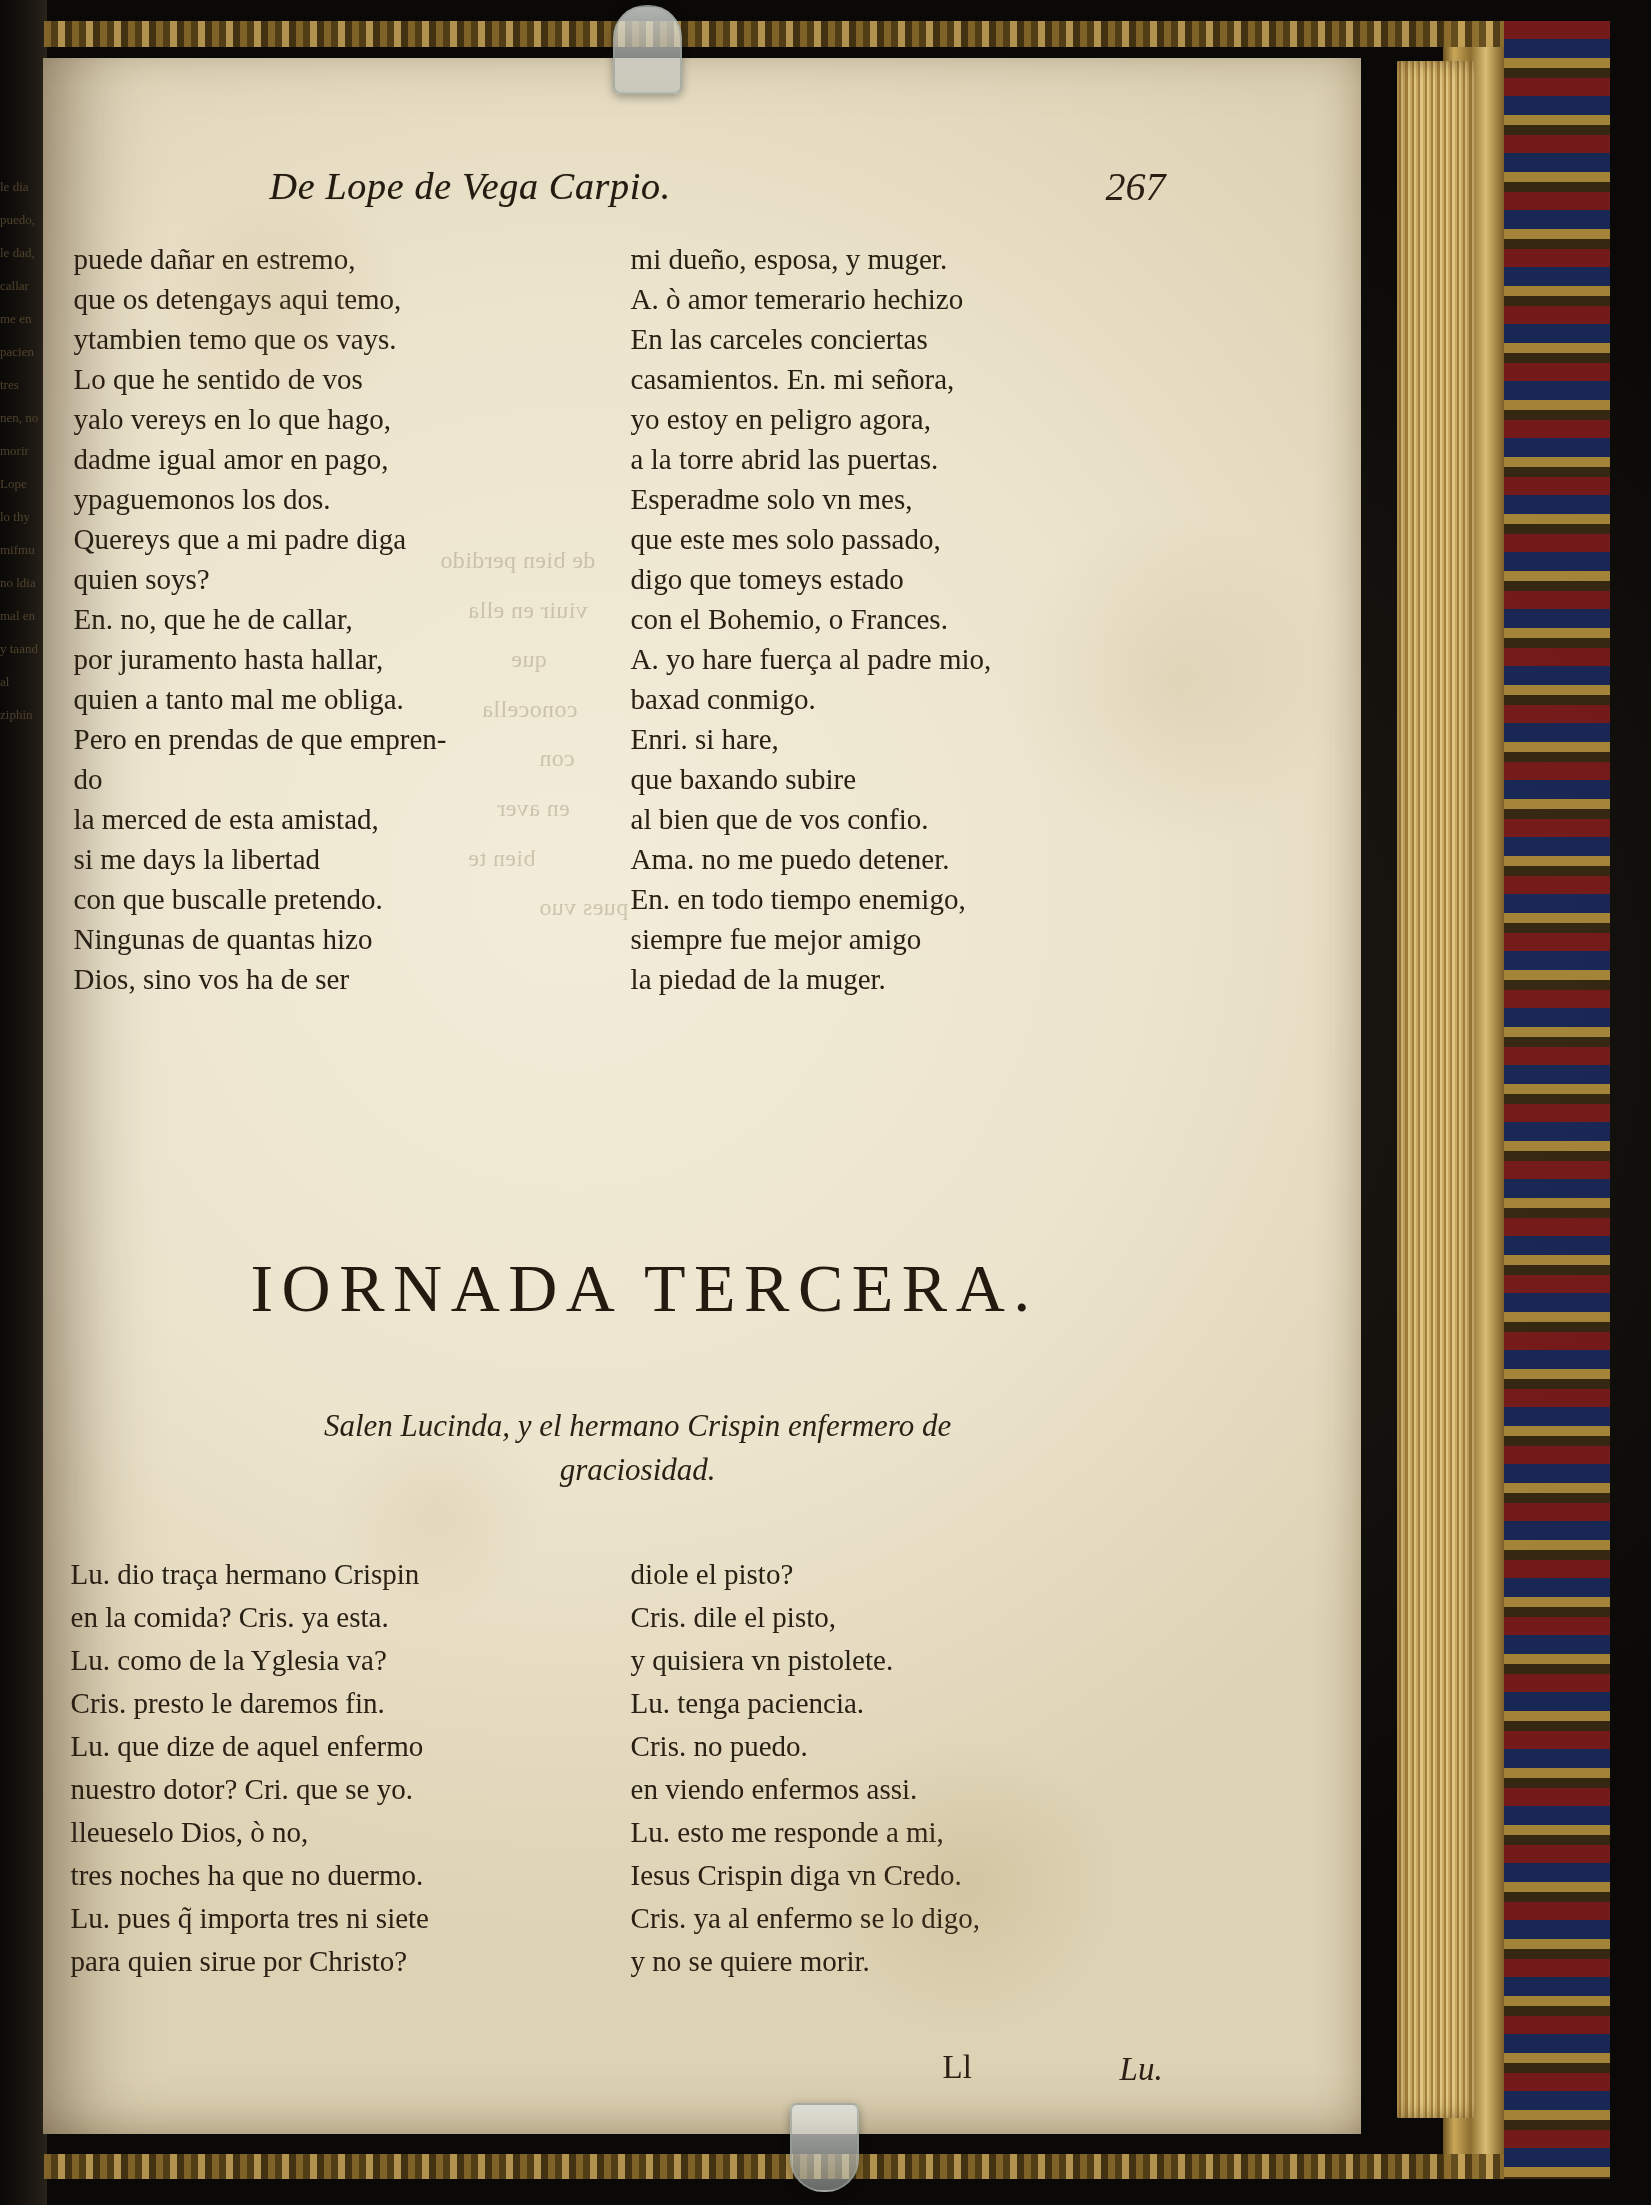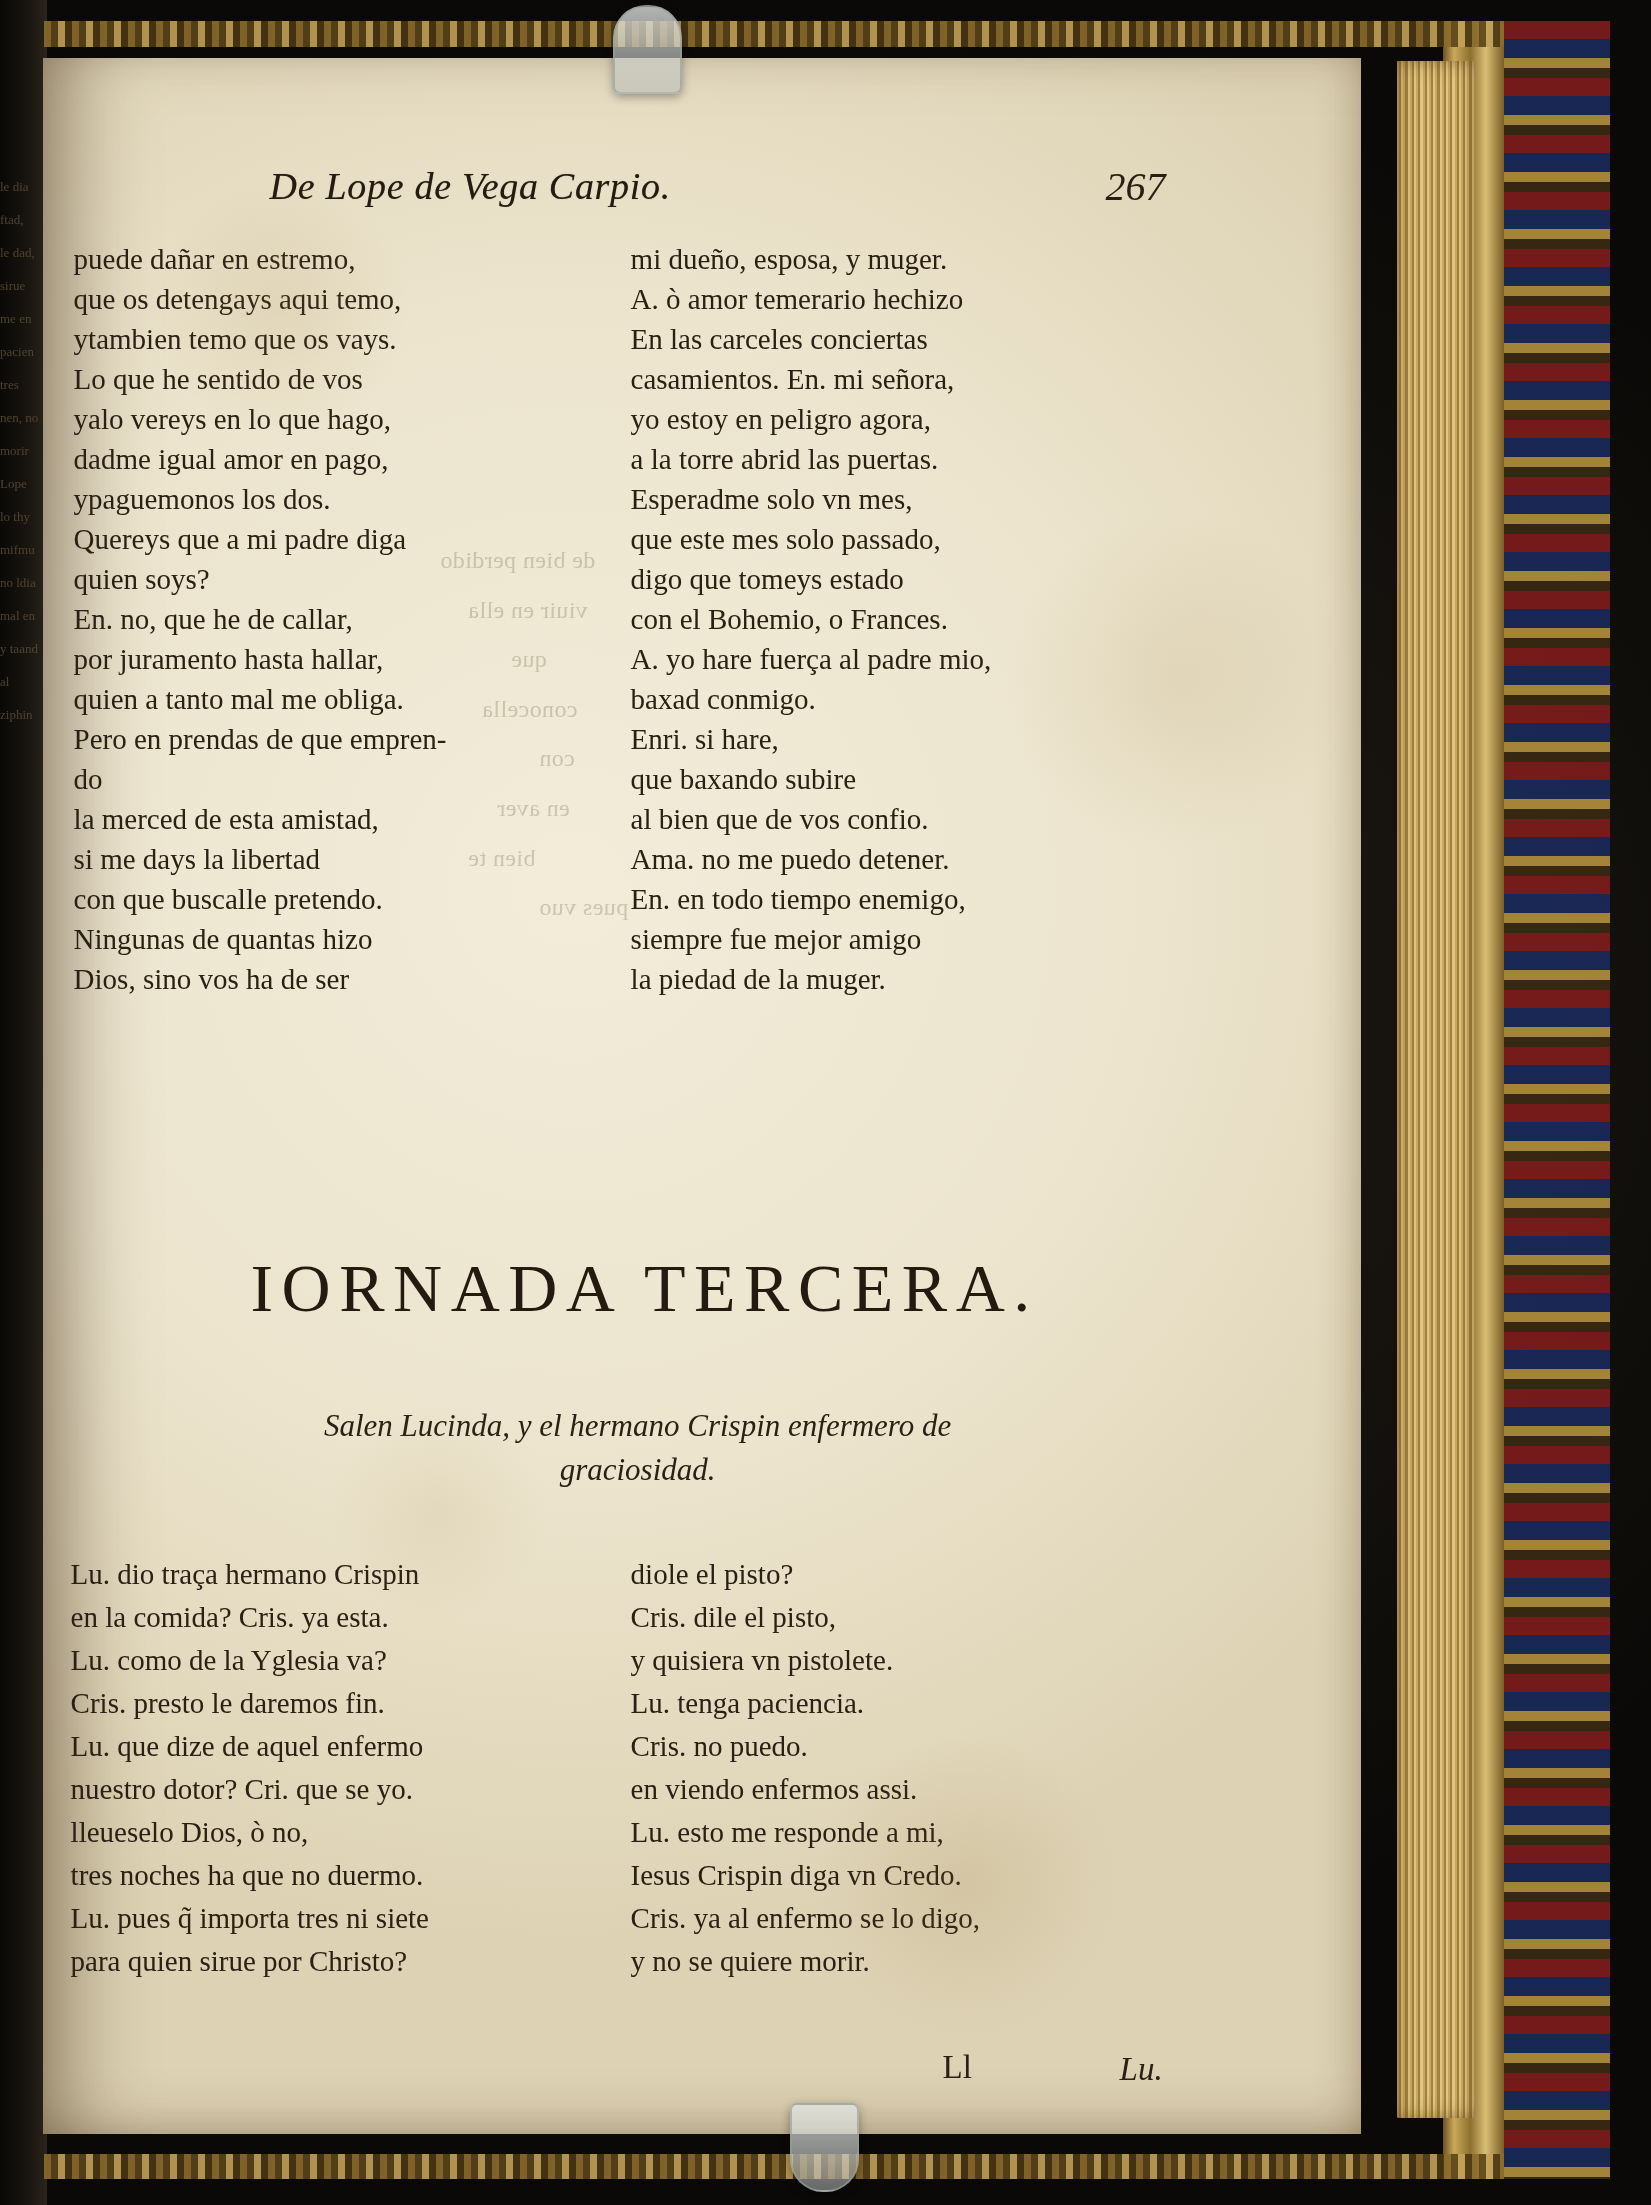--- a/index.html
+++ b/index.html
@@ -359,23 +359,23 @@
 
     </div>
   </div>
 
   <div class="clamp top"></div>
   <div class="clamp bottom"></div>
 </div>
 
 <div class="facing-sliver">
   <div>le dia</div>
-  <div>ftad,</div>
+  <div>puedo,</div>
   <div>le dad,</div>
-  <div>sirue</div>
+  <div>callar</div>
   <div>me en</div>
   <div>pacien</div>
   <div>tres</div>
   <div>nen, no</div>
   <div>morir</div>
   <div>Lope</div>
   <div>lo thy</div>
   <div>mifmu</div>
   <div>no ldia</div>
   <div>mal en</div>

